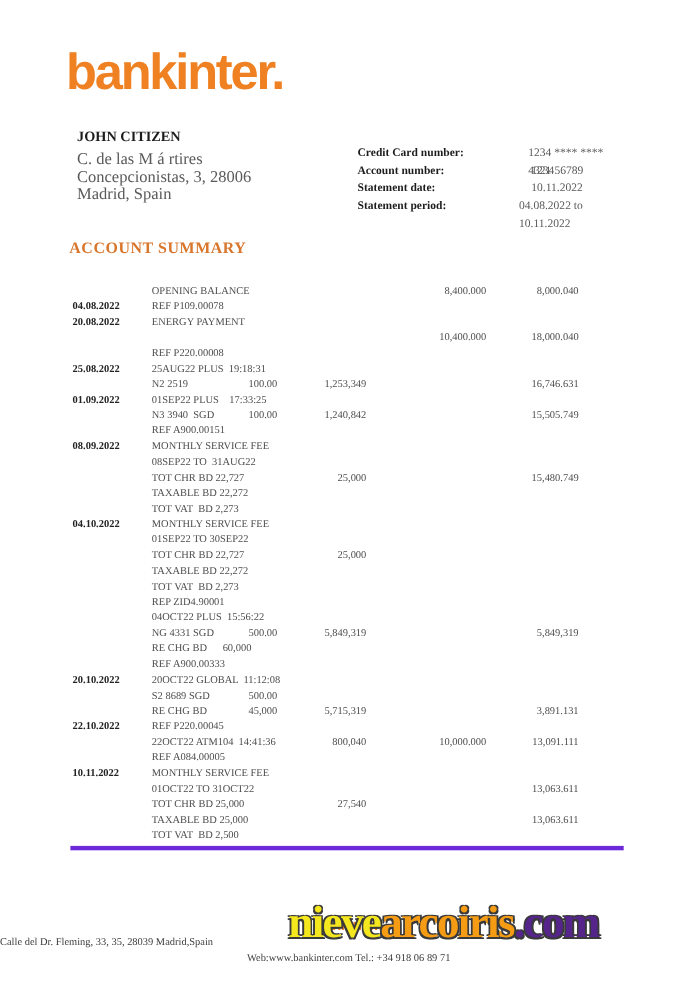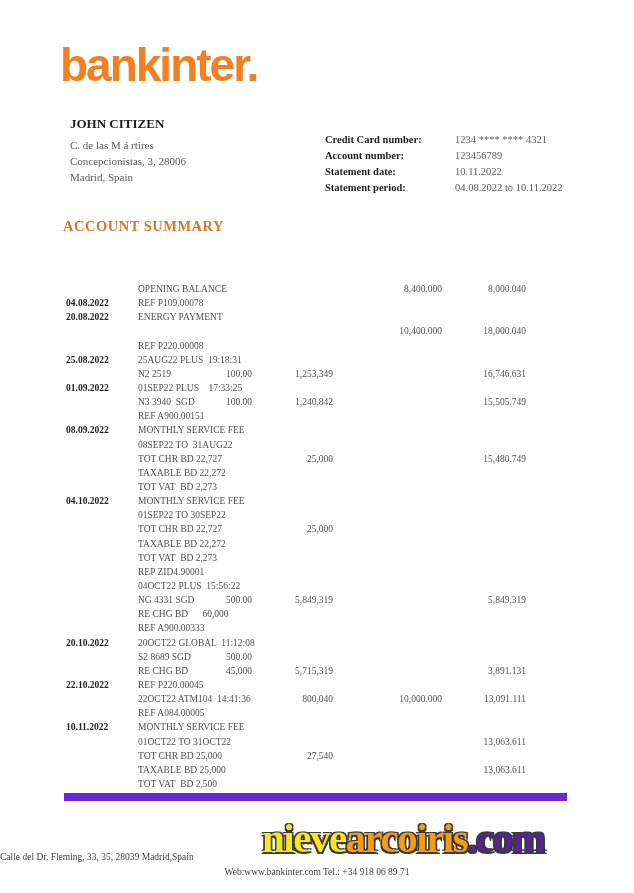--- a/index.html
+++ b/index.html
@@ -12,42 +12,42 @@
   
   .logo {
     position:absolute; left:60px; top:38px;
     font-family:"Liberation Sans", sans-serif;
     font-size:46px; font-weight:bold; letter-spacing:-2px;
     color:#ef8122;
   }
   
   .customer { position:absolute; left:70px; top:116px; }
   .customer .name { font-size:13px; font-weight:bold; color:#1d1d1d; margin-bottom:5px; }
-  .customer .addr { font-size:11px; color:#5a5a5a; line-height:16px; }
+  .customer .addr { font-size:15px; color:#5a5a5a; line-height:16px; }
   
   .meta { position:absolute; left:325px; top:132px; width:245px; }
-  .meta .mrow { display:flex; height:16px; line-height:16px; }
+  .meta .mrow { display:flex; height:16px; line-height:16px;gap:28px; }
   .meta .mlabel { width:130px; font-size:10.5px; font-weight:bold; color:#1d1d1d; }
   .meta .mvalue { font-size:10.5px; color:#5a5a5a; }
   
   .summary-title {
     position:absolute; left:63px; top:218px;
     font-size:14.5px; font-weight:bold; letter-spacing:0.5px;
     color:#d8762b;
   }
   
   .acct-table { position:absolute; left:64px; top:255px; width:503px; }
   .thead {
     position:relative; height:17px; line-height:17px;
     border-top:4px solid #141414; border-bottom:2px solid #141414;
     font-size:10px; font-weight:bold; color:#1a1a1a; letter-spacing:0.2px;
   }
   .thead .h { position:absolute; top:0; }
   .thead .h.ctr { transform:translateX(-50%); }
-  .tbody { padding-top:3px; padding-bottom:2px; border-bottom:8px solid #6d28d9;margin-top:24px; }
+  .tbody { padding-top:3px; padding-bottom:2px; border-bottom:4px solid #6d28d9; }
   .trow {
     display:grid; grid-template-columns:74px 114px 81px 109px 84px;
     height:14.15px; line-height:14.3px; font-size:9.5px; color:#4f4f4f;
   }
   .trow .c-date { padding-left:2px; font-weight:bold; color:#222; }
   .trow .c-desc { display:flex; justify-content:space-between; }
   .trow .c-desc .dt { white-space:pre; }
   .trow .c-desc .da { white-space:pre; }
   .trow .c-num { text-align:right; }
   

